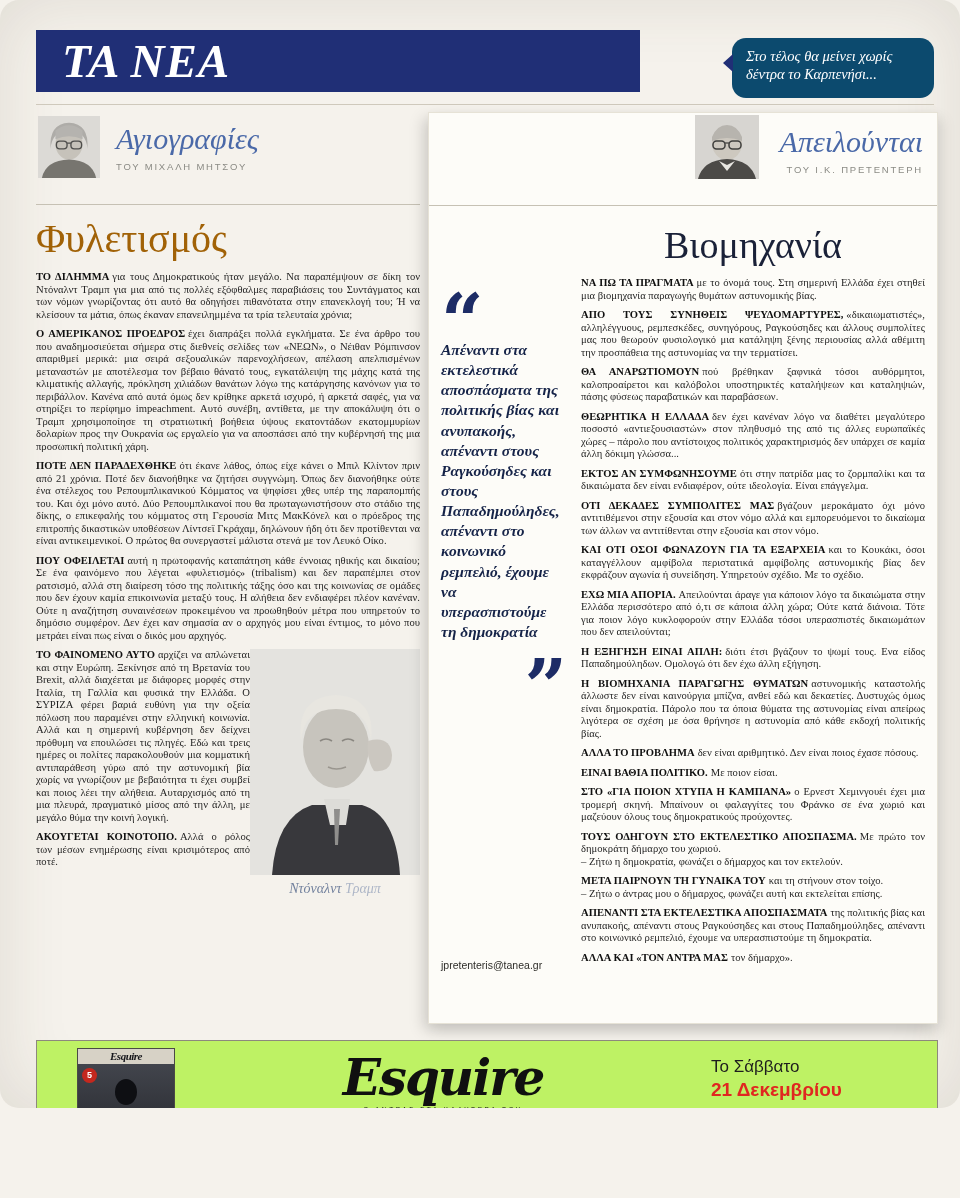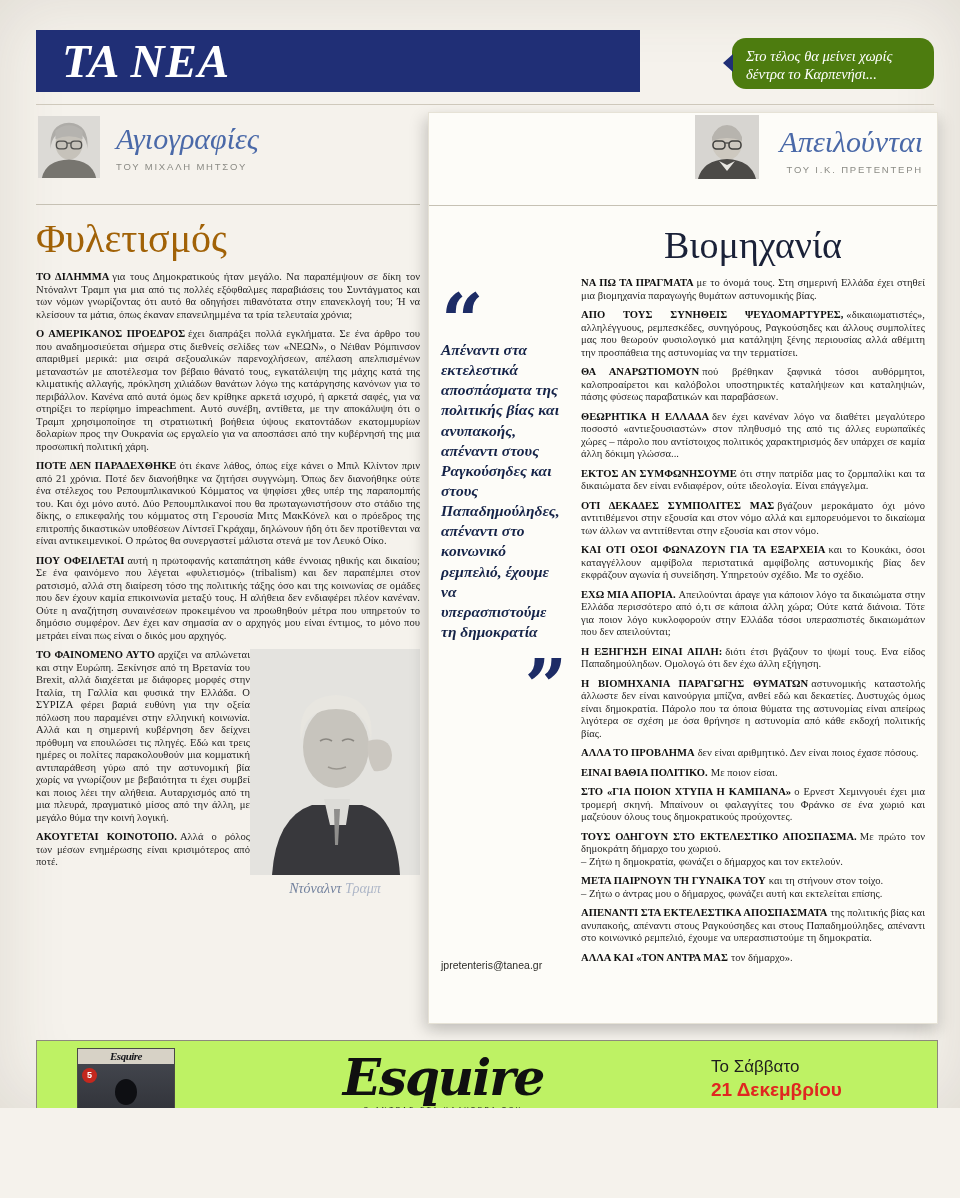--- a/index.html
+++ b/index.html
@@ -1,23 +1,23 @@
 <!DOCTYPE html>
 <html><head>
 <meta charset="utf-8">
 <style>
   html,body{margin:0;padding:0;background:#f5f2ec;}
   .page{position:relative;width:960px;height:1108px;margin:0 auto;background:#f5f2ec;overflow:hidden;
-        font-family:"Liberation Serif","DejaVu Serif",serif;box-shadow:inset 0 0 70px rgba(70,58,35,.12);}
+        font-family:"Liberation Serif","DejaVu Serif",serif;box-shadow:inset 0 0 70px rgba(70,58,35,.12);border-radius:19px;}
 
   
   .masthead{position:absolute;left:36px;top:30px;width:604px;height:62px;background:#202f76;display:flex;align-items:center;}
   .masthead-logo{font:italic bold 47px "Liberation Serif",serif;color:#fff;padding-left:26px;letter-spacing:1px;}
-  .bubble{position:absolute;right:26px;top:38px;width:202px;background:#4d7c0f;border-radius:14px;color:#fff;
-          padding:9px 14px 6px;box-sizing:border-box;}
+  .bubble{position:absolute;right:26px;top:38px;width:202px;background:#0c4a6e;border-radius:14px;color:#fff;
+          padding:9px 14px 15px;box-sizing:border-box;}
   .bubble::before{content:"";position:absolute;left:-9px;top:16px;border:9px solid transparent;border-right:10px solid #202f76;border-left:0;}
   .bubble-text{font:italic 14.5px/1.25 "Liberation Serif",serif;}
   .top-rule{position:absolute;left:36px;right:26px;top:104px;border-top:1px solid #cfc9bc;}
 
   
   .avatar{position:absolute;width:62px;height:62px;overflow:hidden;}
   .avatar svg{display:block;width:100%;height:100%;}
   .section-title{font:italic 30px/1 "Liberation Serif",serif;color:#4a69a8;}
   .byline{margin-top:7px;font:9.5px "Liberation Sans",sans-serif;letter-spacing:1.8px;color:#8b8b85;}
 

